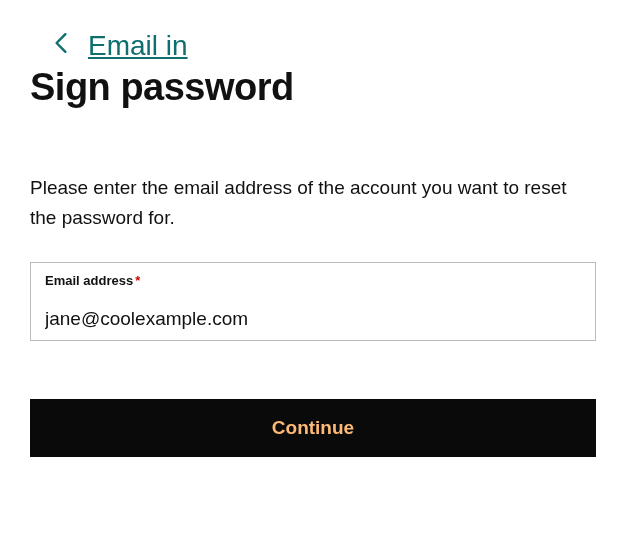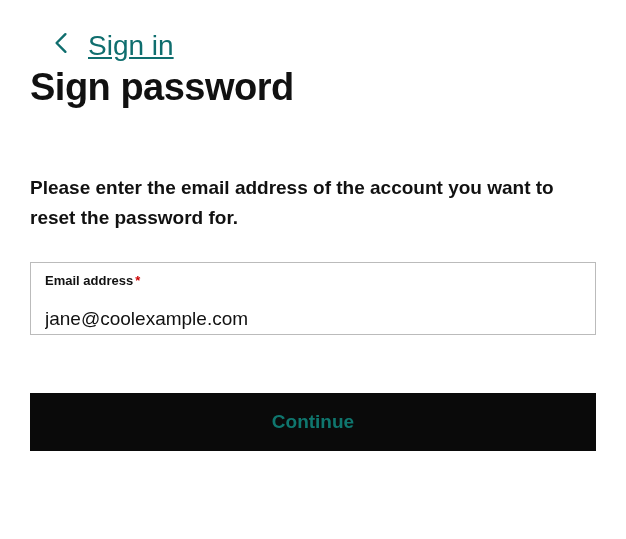--- a/index.html
+++ b/index.html
@@ -38,26 +38,25 @@
       font-weight: 600;
       color: #111;
       margin-top: 4px;
       letter-spacing: -0.5px;
     }
     .instruction {
       font-size: 19px;
       color: #111;
       margin-top: 64px;
       line-height: 1.6;
-      font-weight: bold;
     }
     .field-wrapper {
       border: 1px solid #bbb;
       margin-top: 28px;
-      padding: 10px 14px 4px 14px;
+      padding: 10px 14px 10px 14px;
     }
     .field-label-row {
       font-size: 13px;
       font-weight: 700;
       color: #111;
     }
     .required-asterisk {
       color: #c00;
       margin-left: 2px;
     }
@@ -67,41 +66,41 @@
       font-size: 19px;
       color: #111;
       width: 100%;
       margin-top: 20px;
       font-family: inherit;
       background: transparent;
     }
     .continue-button {
       width: 100%;
       background: #0a0a0a;
-      color: #0f766e;
+      color: #fdba74;
       border: none;
       font-size: 19px;
       font-weight: 700;
       padding: 18px 0;
       margin-top: 58px;
       cursor: pointer;
     }
   </style>
 </head>
 <body>
 
 
 
 <div class="back-row">
   <span class="chevron">
     <svg viewBox="0 0 12 20" width="14" height="22" fill="none" stroke="currentColor" stroke-width="2.2" stroke-linecap="round" stroke-linejoin="round">
       <polyline points="10,2 2,10 10,18"></polyline>
     </svg>
   </span>
-  <a class="signin-link">Sign in</a>
+  <a class="signin-link">Email in</a>
 </div>
 
 <h1 class="page-title">Sign password</h1>
 
 <p class="instruction">Please enter the email address of the account you want to reset the password for.</p>
 
 <div class="field-wrapper">
   <div class="field-label-row">
     <span>Email address</span><span class="required-asterisk">*</span>
   </div>

